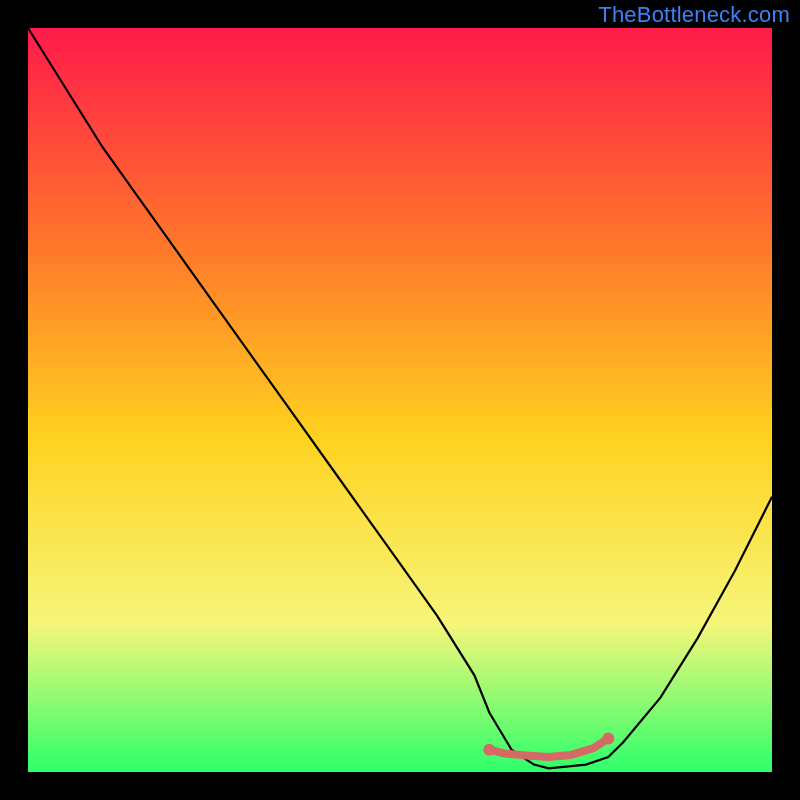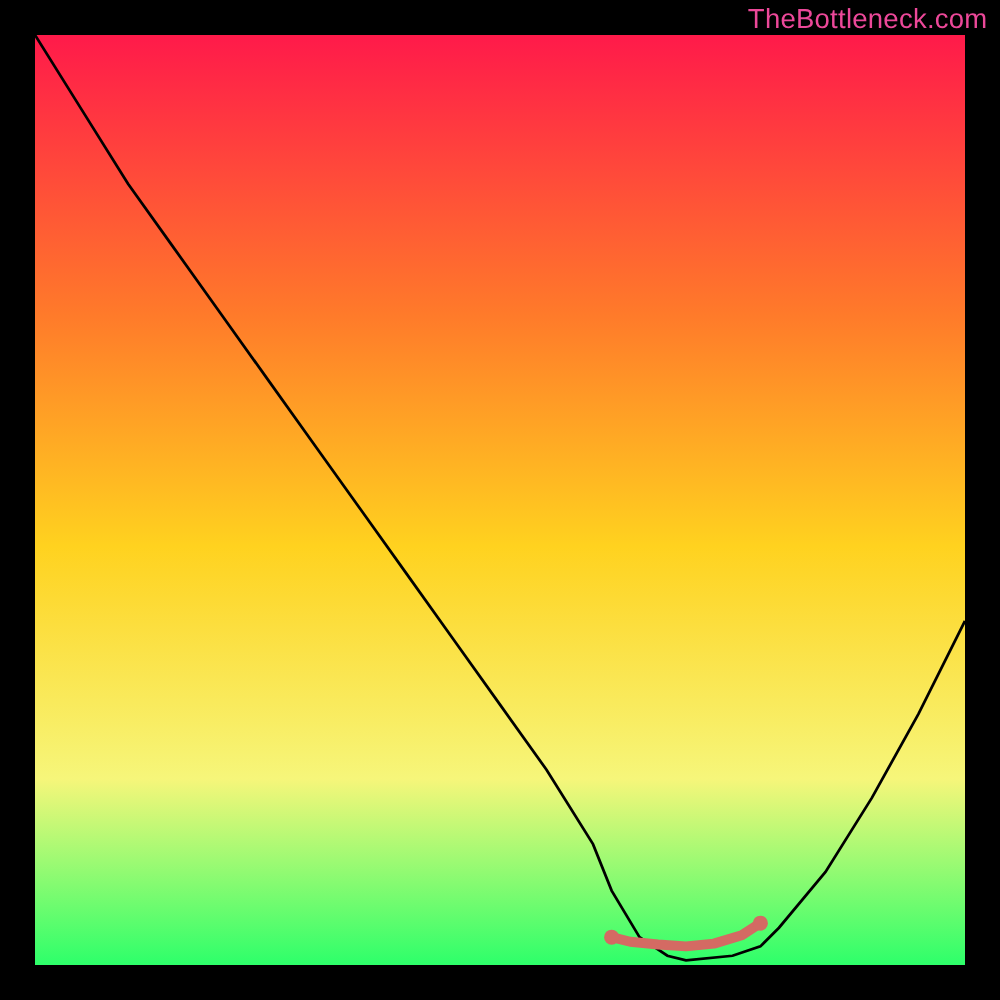--- a/index.html
+++ b/index.html
@@ -14,21 +14,21 @@
   .frame {
     position: relative;
     width: 800px;
     height: 800px;
     background: #000;
   }
   .watermark {
     position: absolute;
     top: 2px;
     right: 10px;
-    color: #ec4899;
+    color: #3b82f6;
     font-size: 22px;
     font-weight: 500;
     letter-spacing: 0.2px;
     z-index: 5;
   }
   .plot-wrap {
     position: absolute;
     left: 28px;
     top: 28px;
     width: 744px;

